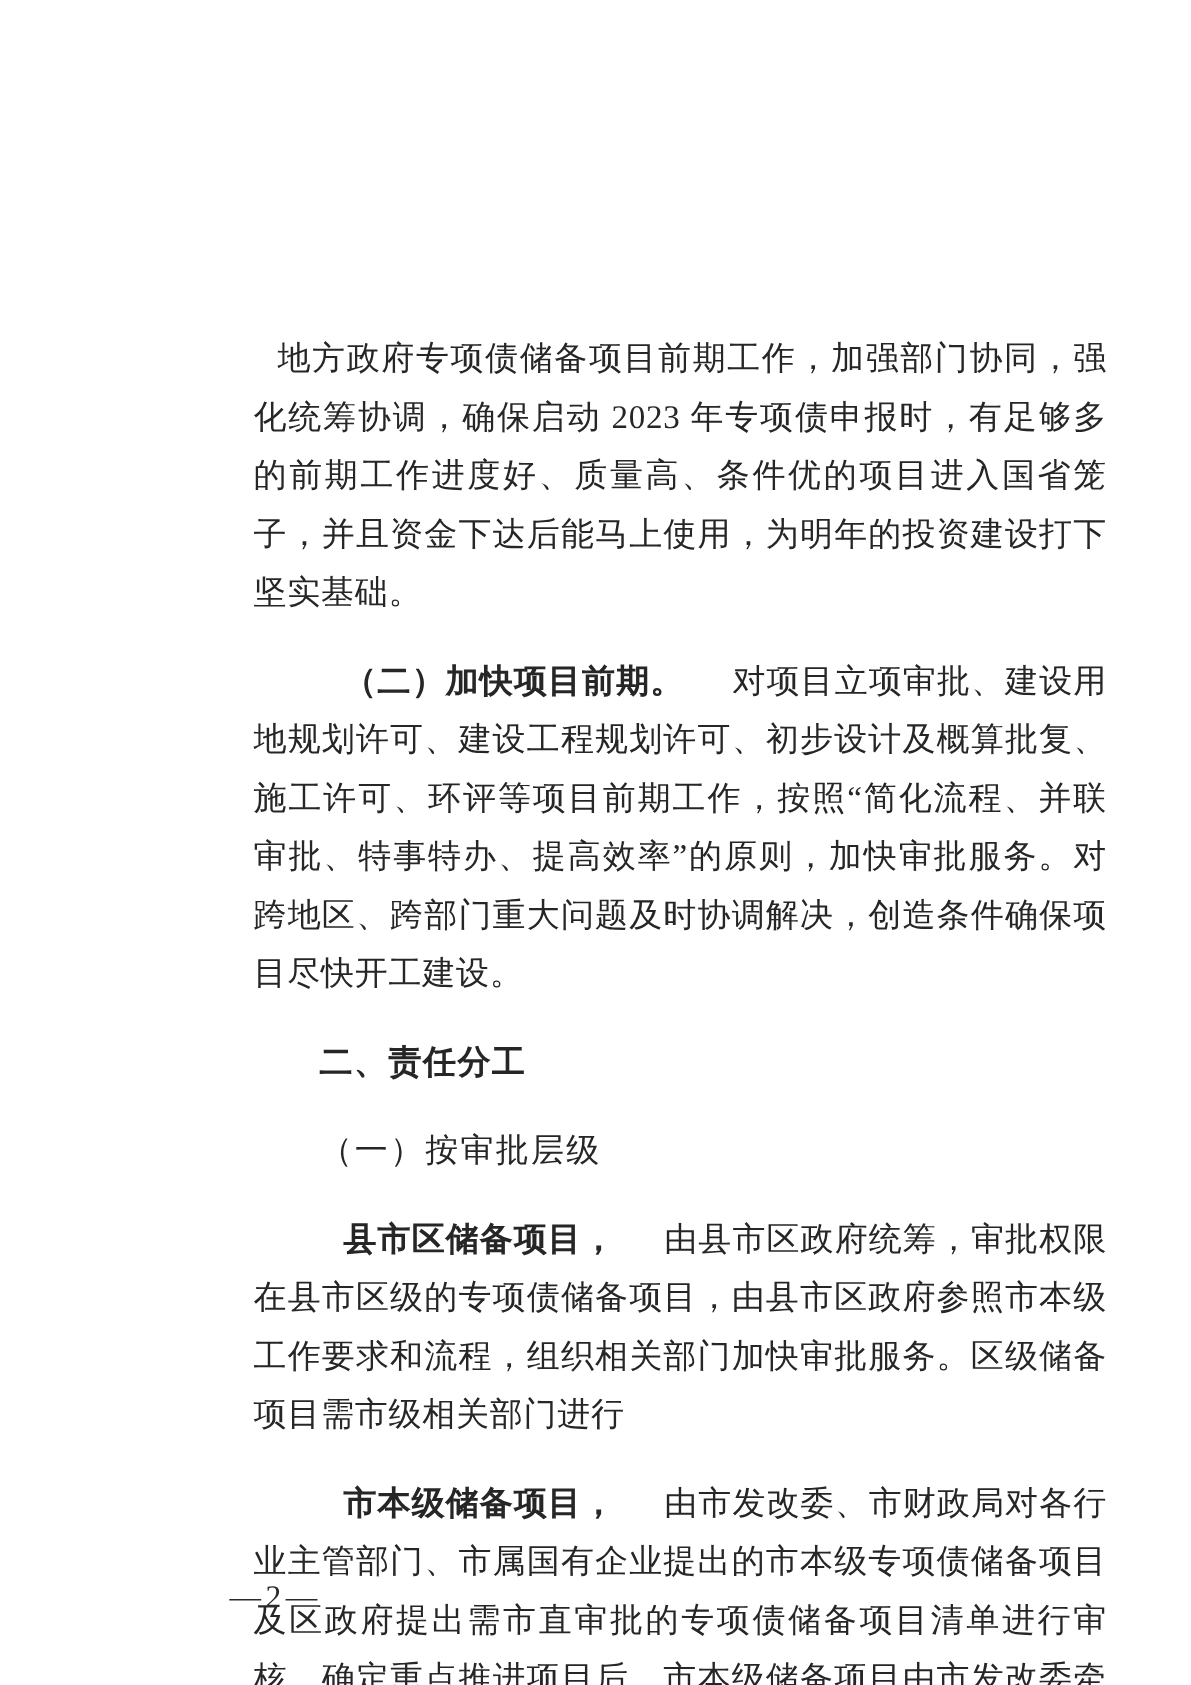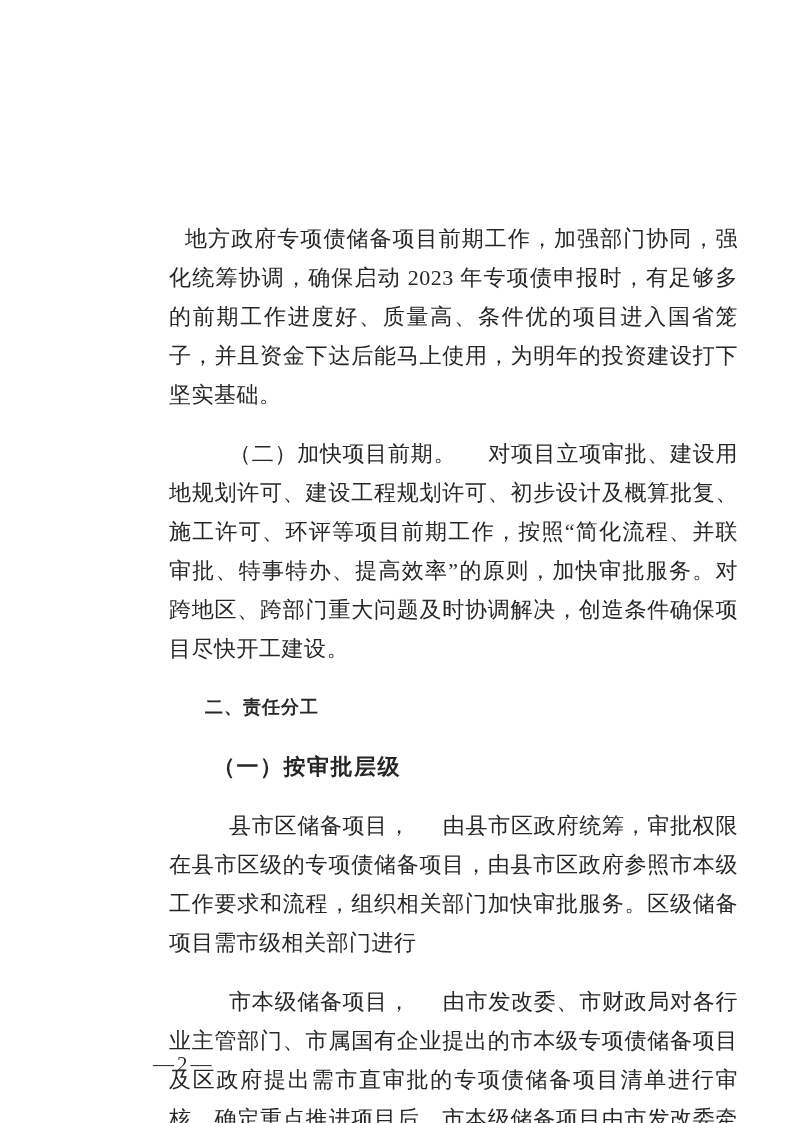--- a/index.html
+++ b/index.html
@@ -26,35 +26,35 @@
   .para {
     font-size: 22px;
     line-height: 39px;
     text-align: justify;
     text-justify: inter-character;
     text-indent: 2em;
     letter-spacing: 0.5px;
   }
   .para.no-indent { text-indent: 0; }
   .lead {
-    font-weight: normal;
+    font-weight: bold;
   }
   .section-h {
-    font-size: 18px;
+    font-size: 22px;
     line-height: 39px;
     text-indent: 2em;
     font-family: "Liberation Sans", "DejaVu Sans", sans-serif;
     font-weight: bold;
     letter-spacing: 1px;
   }
   .subsection-h {
     font-size: 22px;
     line-height: 39px;
     text-indent: 2em;
-    font-weight: bold;
+    font-weight: normal;
     letter-spacing: 1.5px;
   }
   .page-number {
     position: absolute;
     left: 97px;
     top: 993px;
     font-size: 21px;
     line-height: 30px;
     letter-spacing: 3px;
     color: #2b2b2b;

